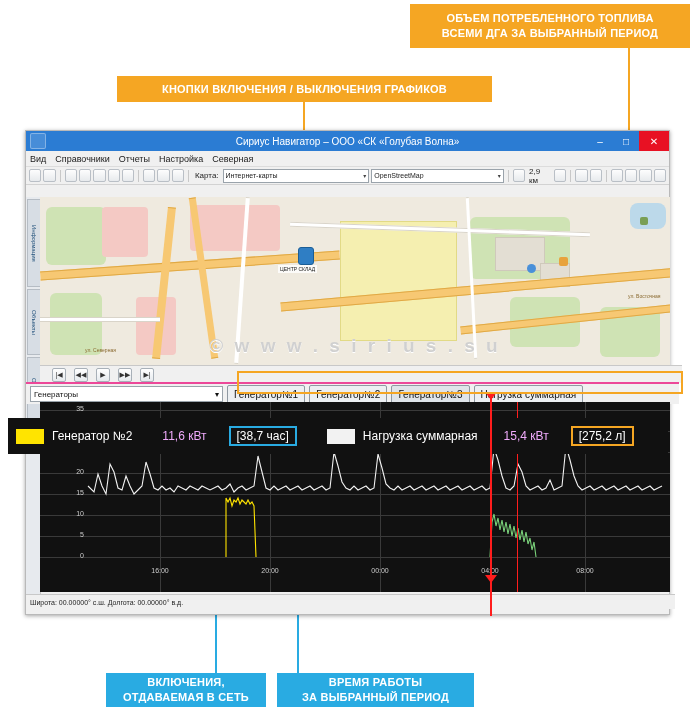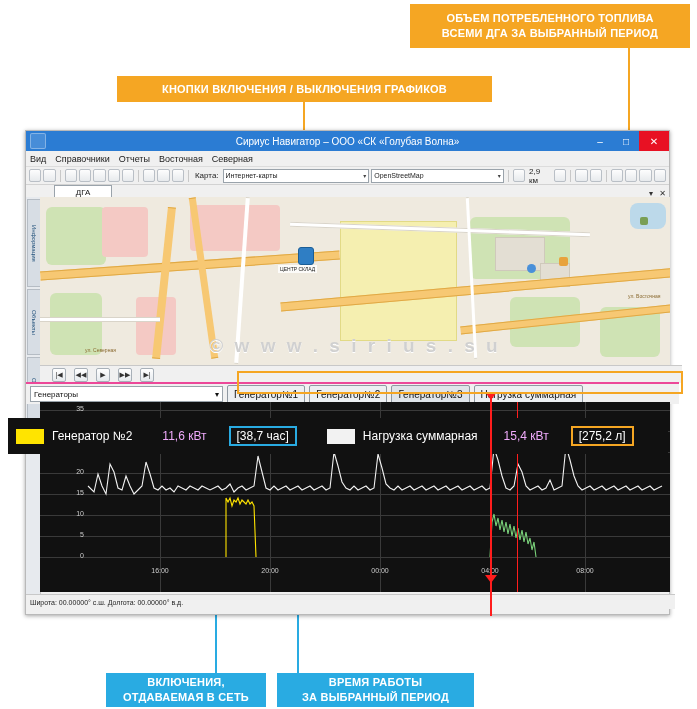--- a/index.html
+++ b/index.html
@@ -207,21 +207,21 @@
       <div class="win-btn">–</div>
       <div class="win-btn">□</div>
       <div class="win-btn close">✕</div>
     </div>
   </div>
 
   <div class="menubar">
     <span>Вид</span>
     <span>Справочники</span>
     <span>Отчеты</span>
-    <span>Восточная</span>
+    <span>Настройка</span>
     <span>Северная</span>
   </div>
 
   <div class="toolbar">
     <div class="tb-icon"></div>
     <div class="tb-icon"></div>
     <div class="tb-sep"></div>
     <div class="tb-icon"></div>
     <div class="tb-icon"></div>
     <div class="tb-icon"></div>
@@ -248,27 +248,20 @@
     <div class="tb-sep"></div>
     <div class="tb-icon"></div>
     <div class="tb-icon"></div>
     <div class="tb-sep"></div>
     <div class="tb-icon"></div>
     <div class="tb-icon"></div>
     <div class="tb-icon"></div>
     <div class="tb-icon"></div>
   </div>
 
-  <div class="tabbar">
-    <div class="tab-active">ДГА</div>
-    <div class="tab-right">
-      <span>▾</span>
-      <span style="margin-left:4px;">✕</span>
-    </div>
-  </div>
 
   <div class="abs" style="left:0;top:66px;right:0;bottom:0;">
 
     <div class="dock abs" style="height:400px;">
       <div class="dock-item" style="height:78px;">Информация</div>
       <div class="dock-item" style="height:56px;">Объекты</div>
       <div class="dock-item" style="height:52px;">Отчеты</div>
     </div>
 
     <div class="abs mapwrap" style="left:14px;top:0;width:630px;height:168px;">

